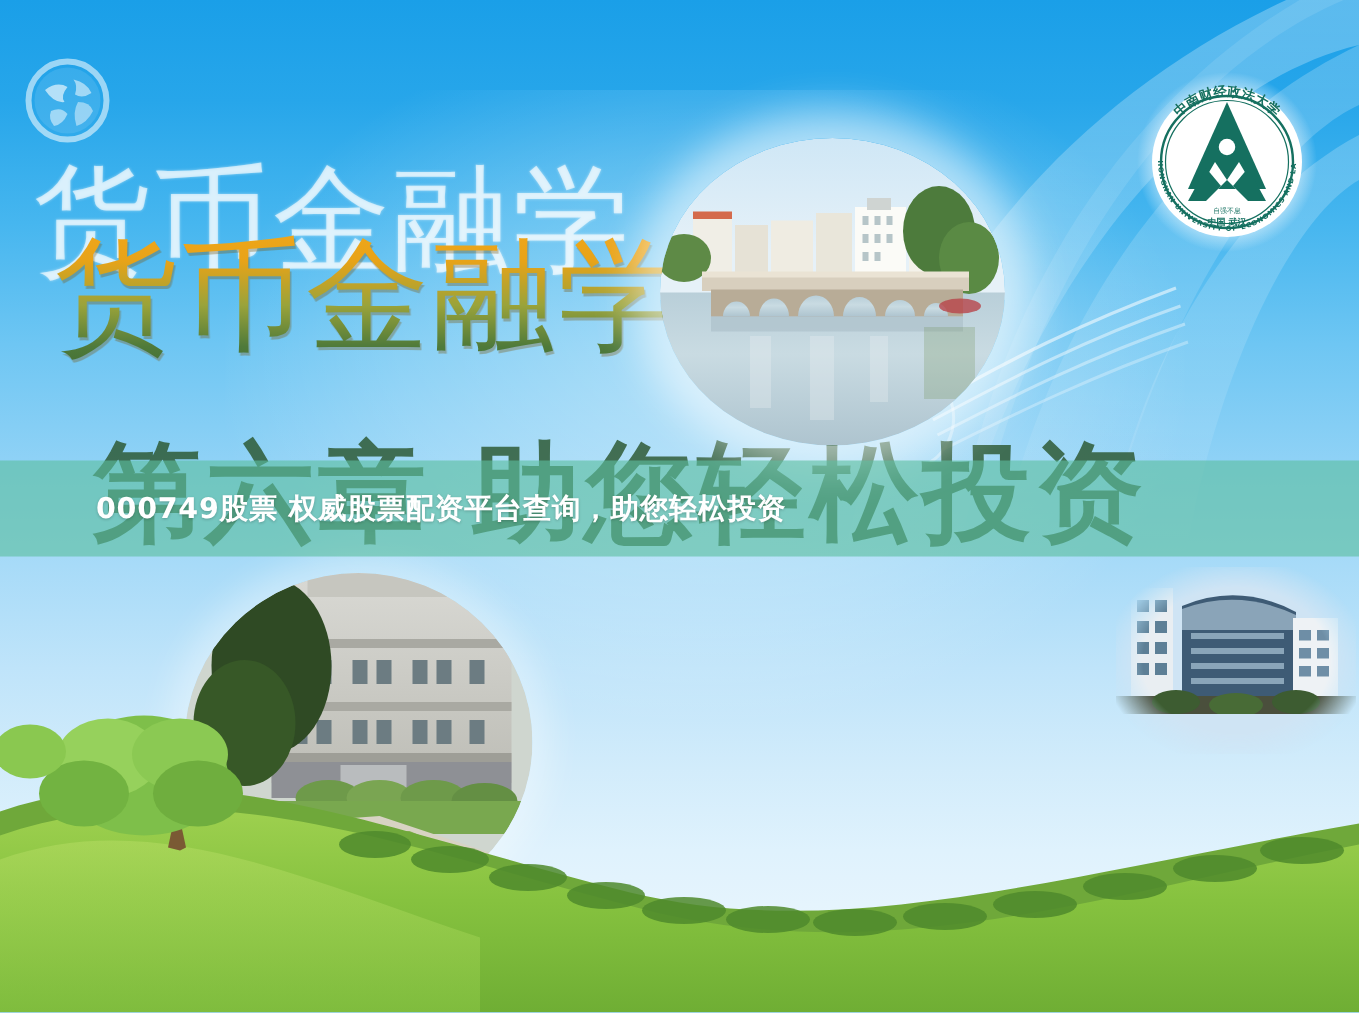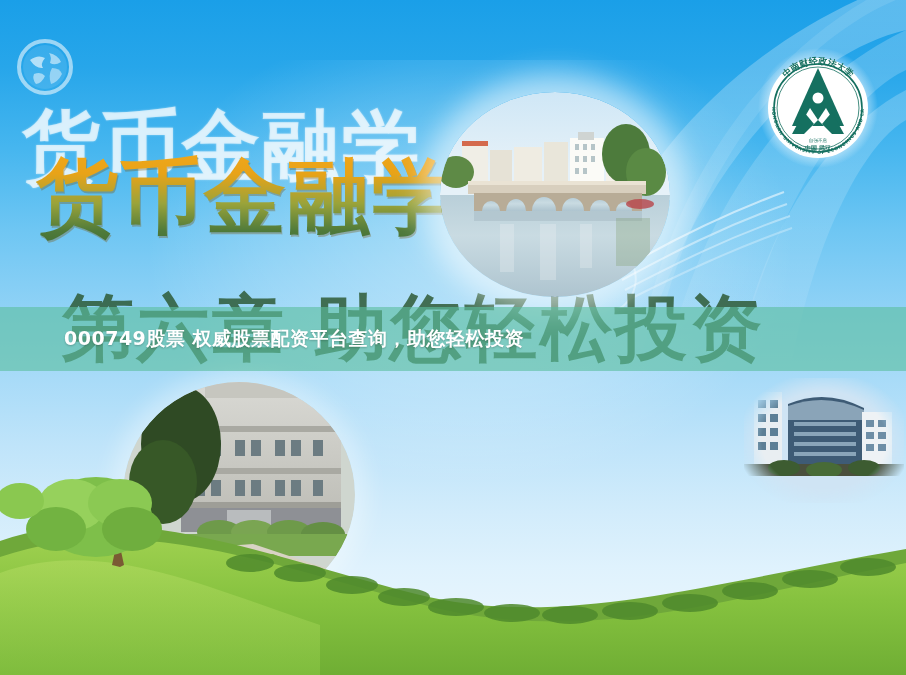--- a/index.html
+++ b/index.html
@@ -41,21 +41,21 @@
   
   .globe{
     position:absolute;left:16px;top:38px;width:58px;height:58px;
   }
 
   
   .wm-wrap{position:absolute;left:0;top:95px;width:430px;height:180px;}
   .wm{
     position:absolute;
     font-family:"DejaVu Sans","Liberation Sans",sans-serif;
-    font-weight:bold;
+    font-weight:normal;
     white-space:nowrap;
     letter-spacing:2px;
   }
   .wm-back{
     left:22px;top:0;
     font-size:78px;
     color:rgba(255,255,255,.62);
     text-shadow:0 0 2px rgba(255,255,255,.5);
   }
   .wm-front{

